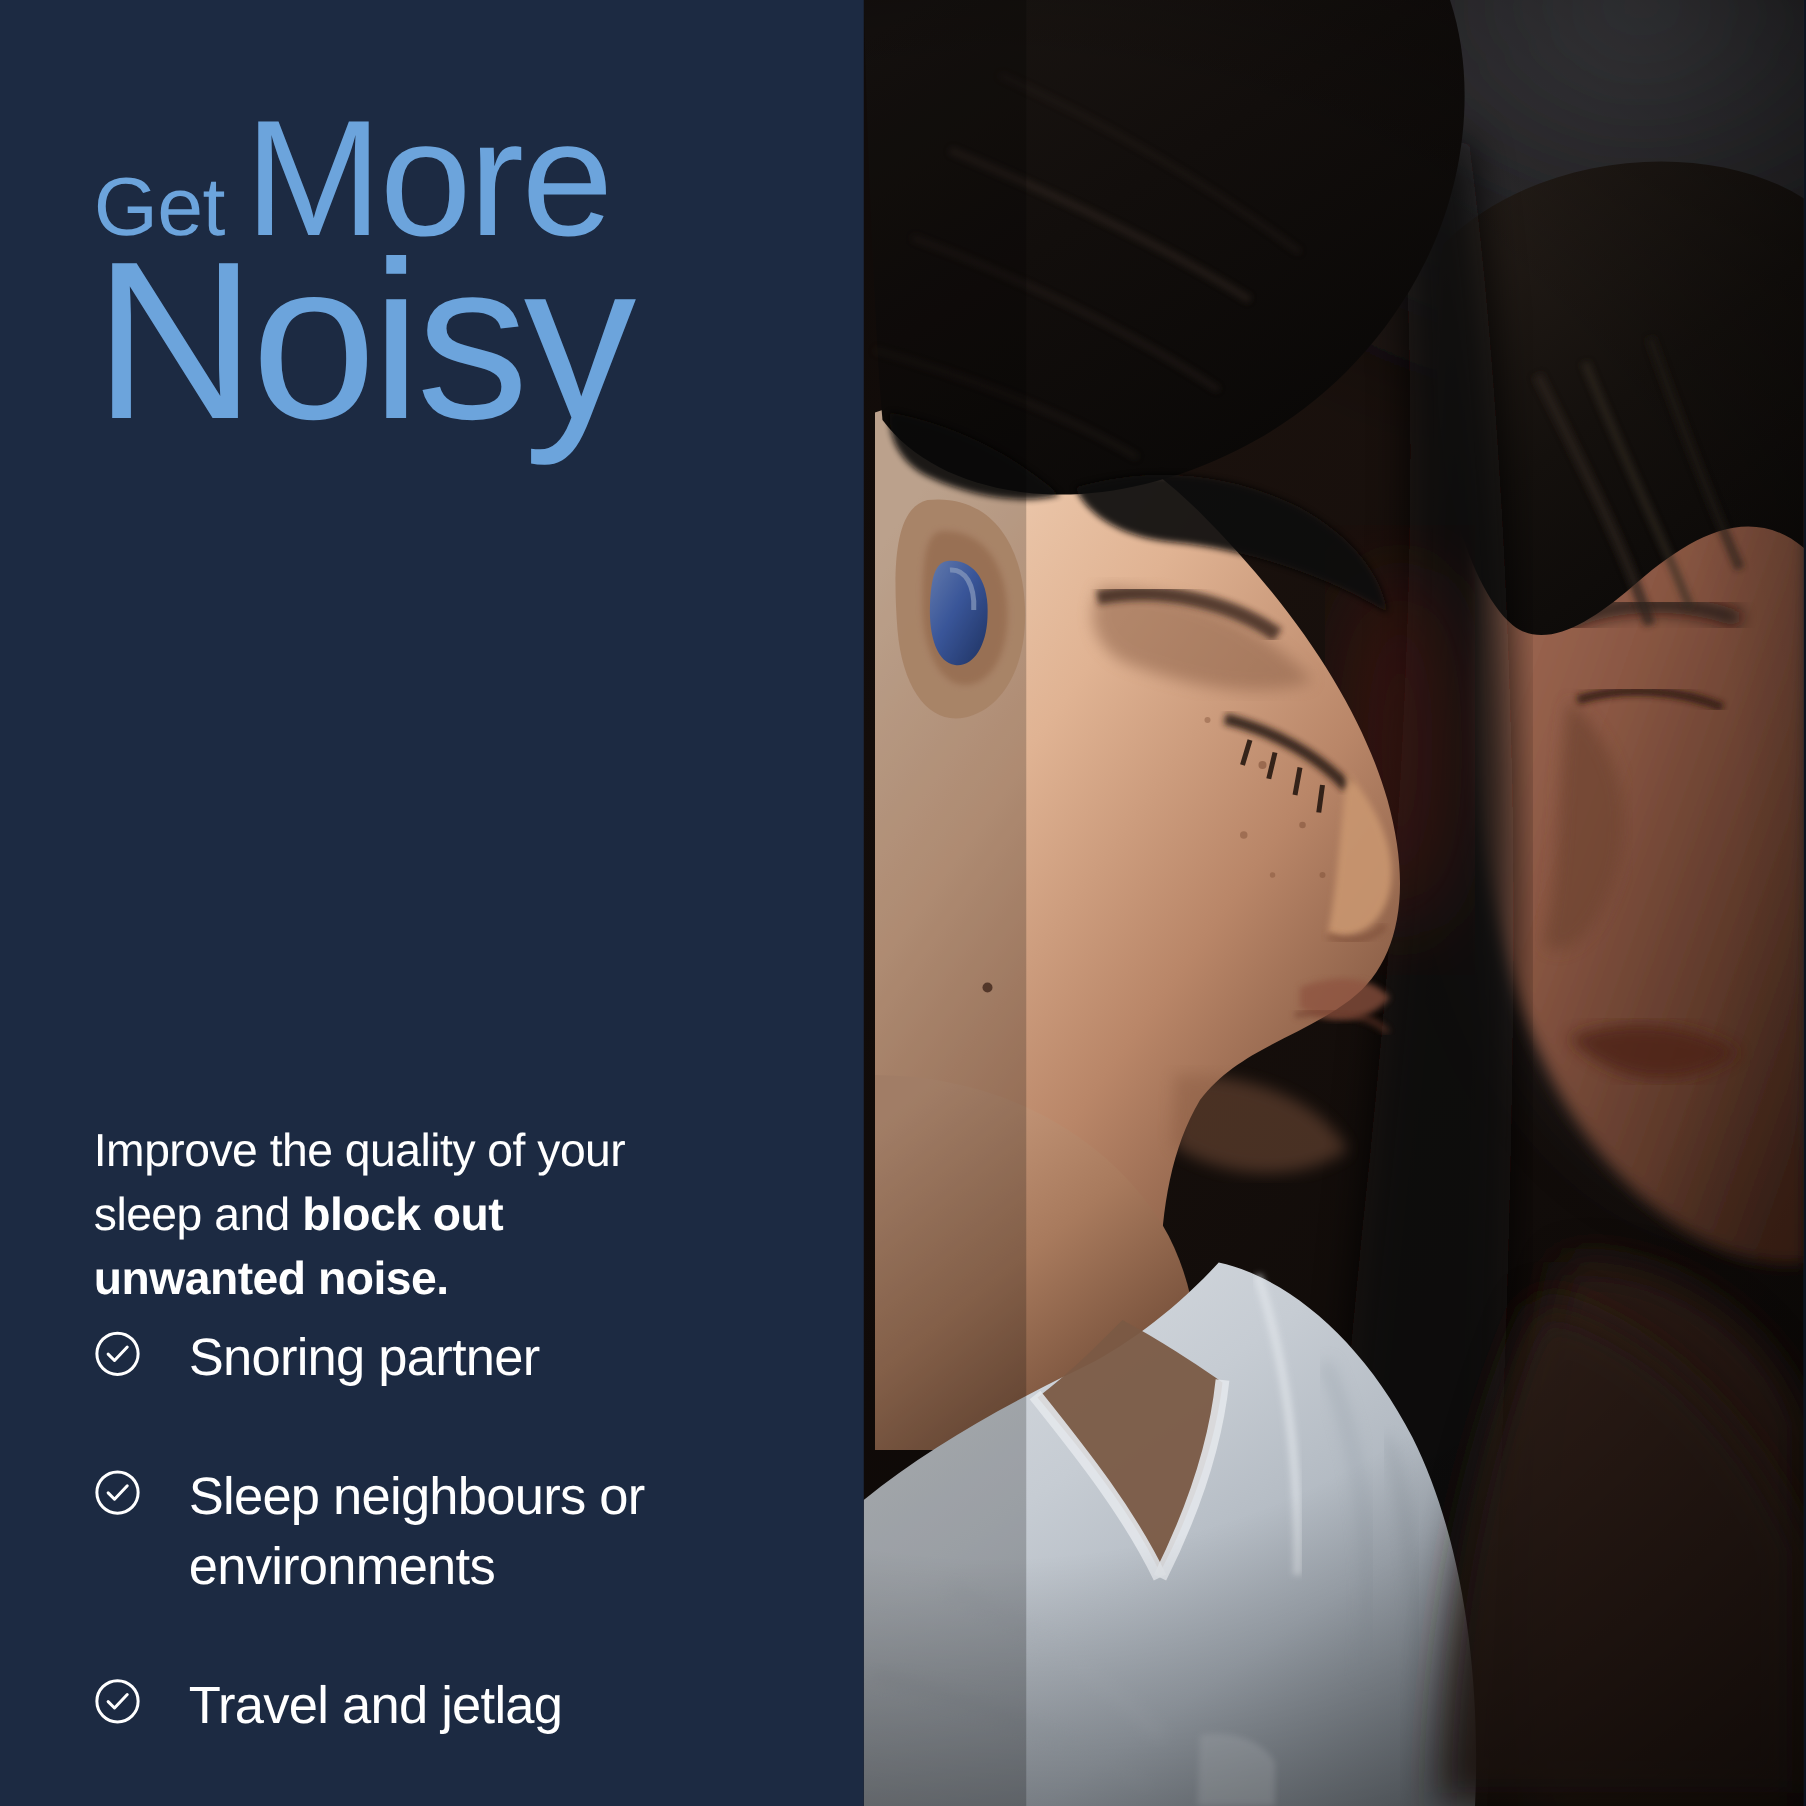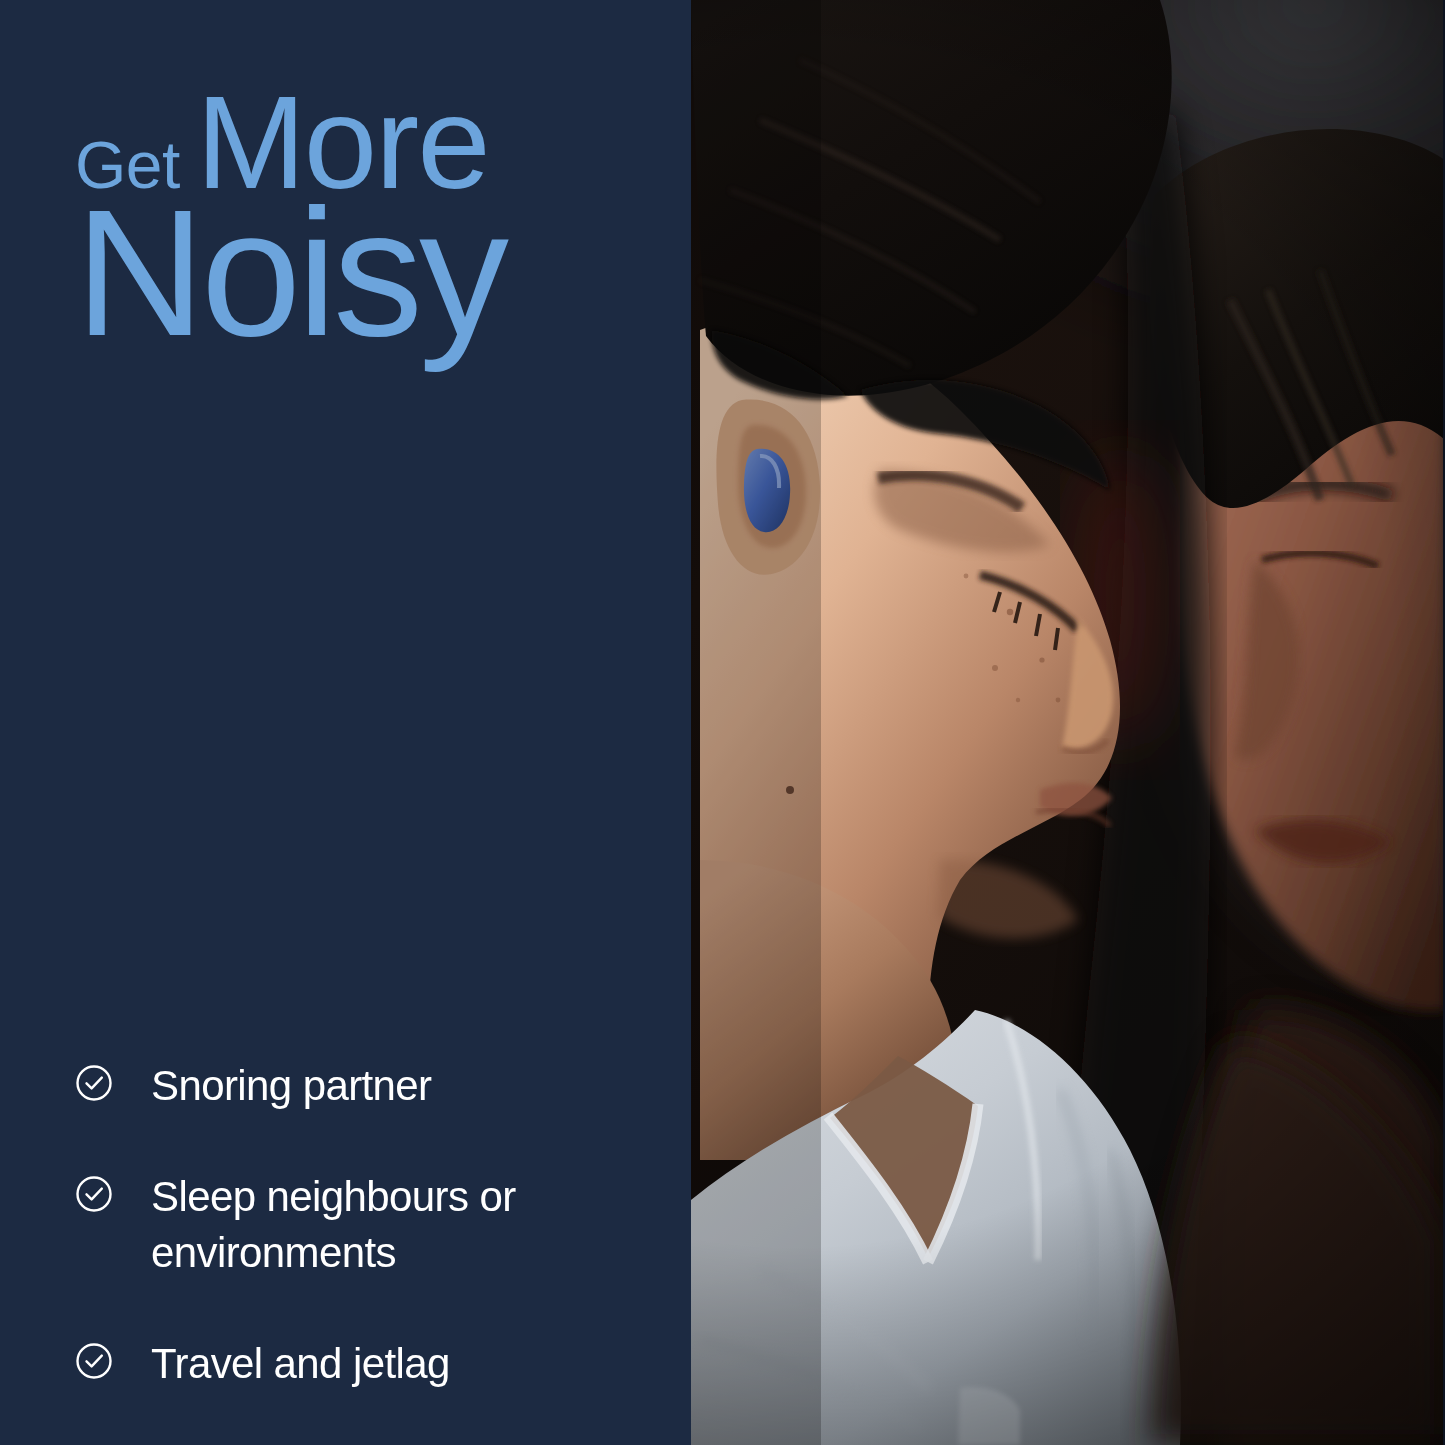--- a/index.html
+++ b/index.html
@@ -328,20 +328,21 @@
 
   <div id="panel"></div>
 
   <div id="headline">
     <span class="hl-line1">
       <span class="hl-get">Get</span><span class="hl-more">More</span>
     </span>
     <span class="hl-line2">Noisy</span>
   </div>
 
+  <p id="subcopy"><span>Improve the quality of your sleep and </span><span class="em">block out unwanted noise.</span></p>
 
   <ul id="benefits" style="list-style:none;margin:0;padding:0;">
     <li class="benefit">
       <span class="check-icon">
         <svg width="38" height="38" viewBox="0 0 38 38" xmlns="http://www.w3.org/2000/svg">
           <circle cx="19" cy="19" r="16.5" fill="none" stroke="#ffffff" stroke-width="2.4"></circle>
           <path d="M11.5 19.3 L16.6 24.4 L26.8 13.6" fill="none" stroke="#ffffff" stroke-width="2.4" stroke-linecap="round" stroke-linejoin="round"></path>
         </svg>
       </span>
       <span class="benefit-label">Snoring partner</span>

